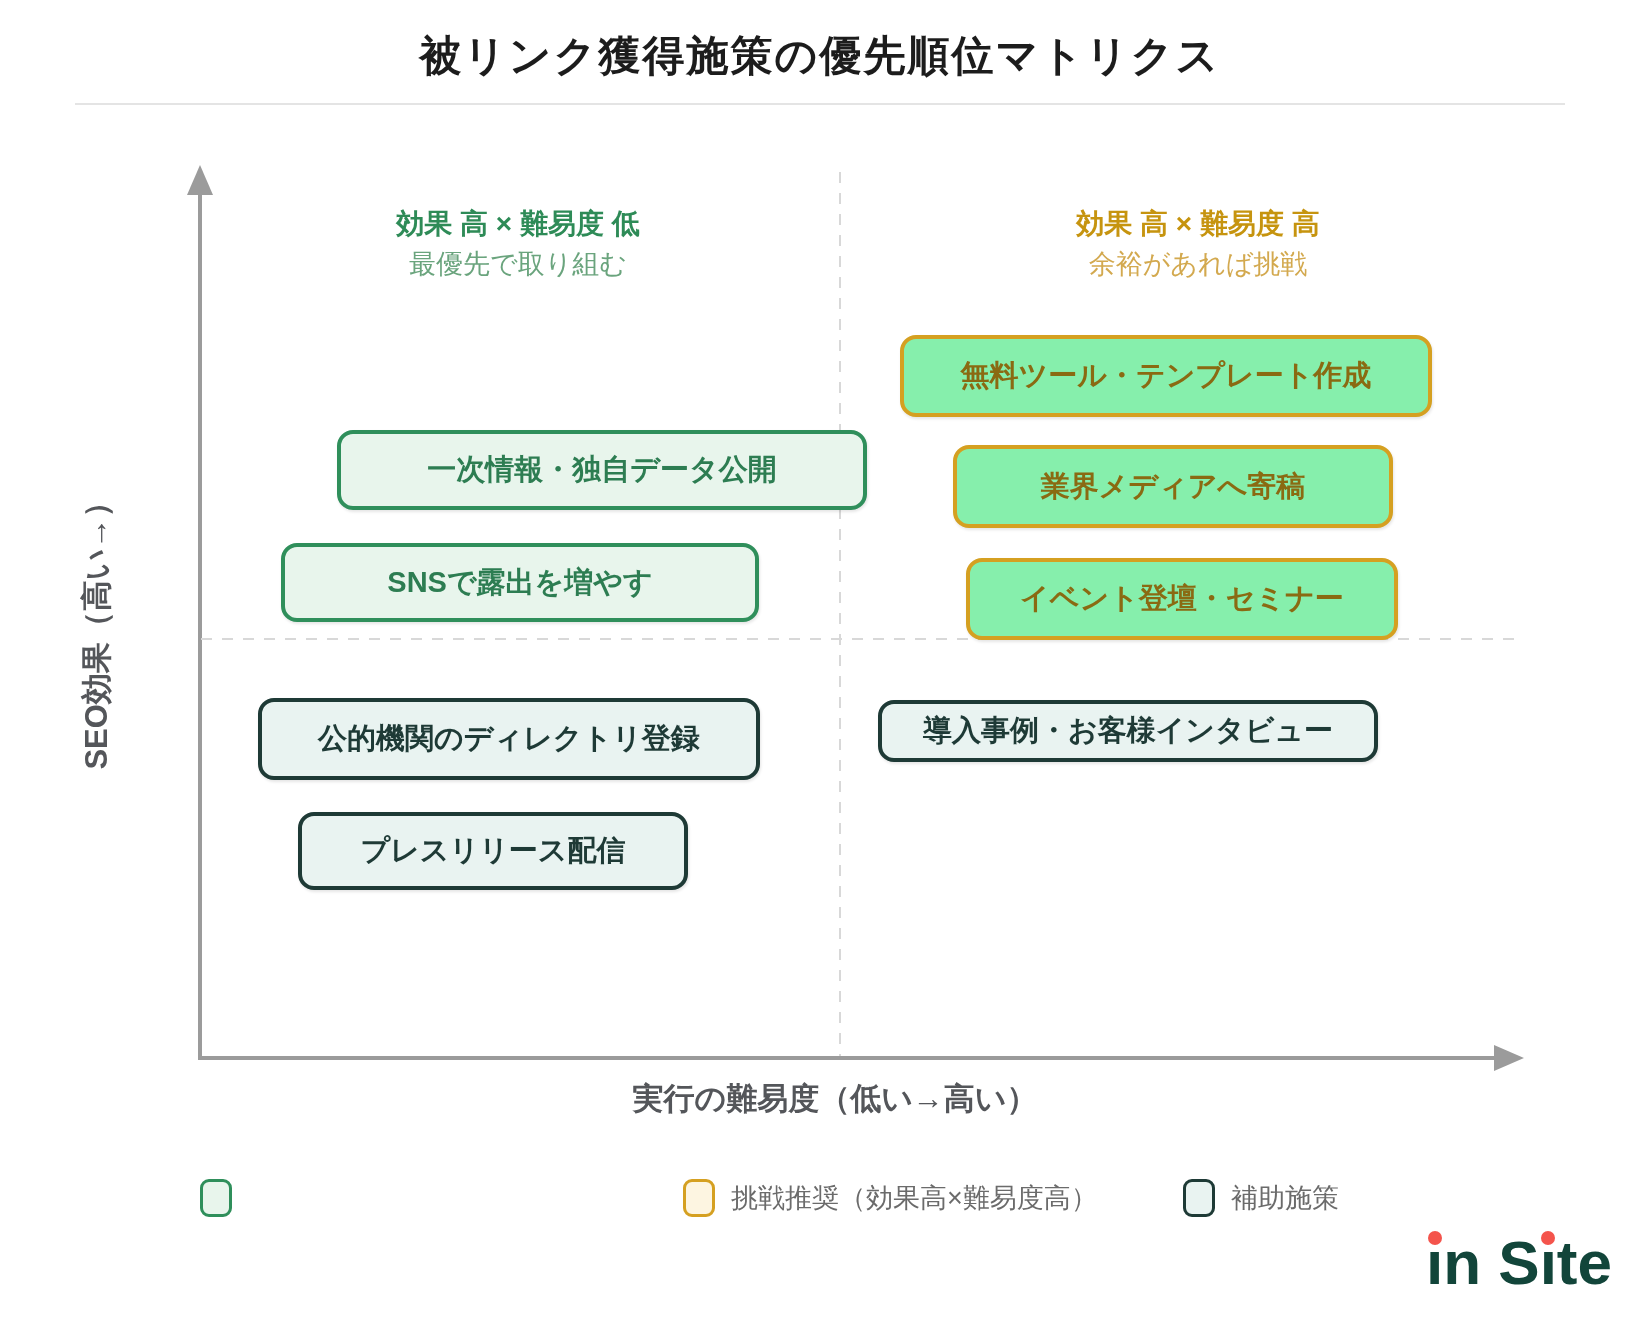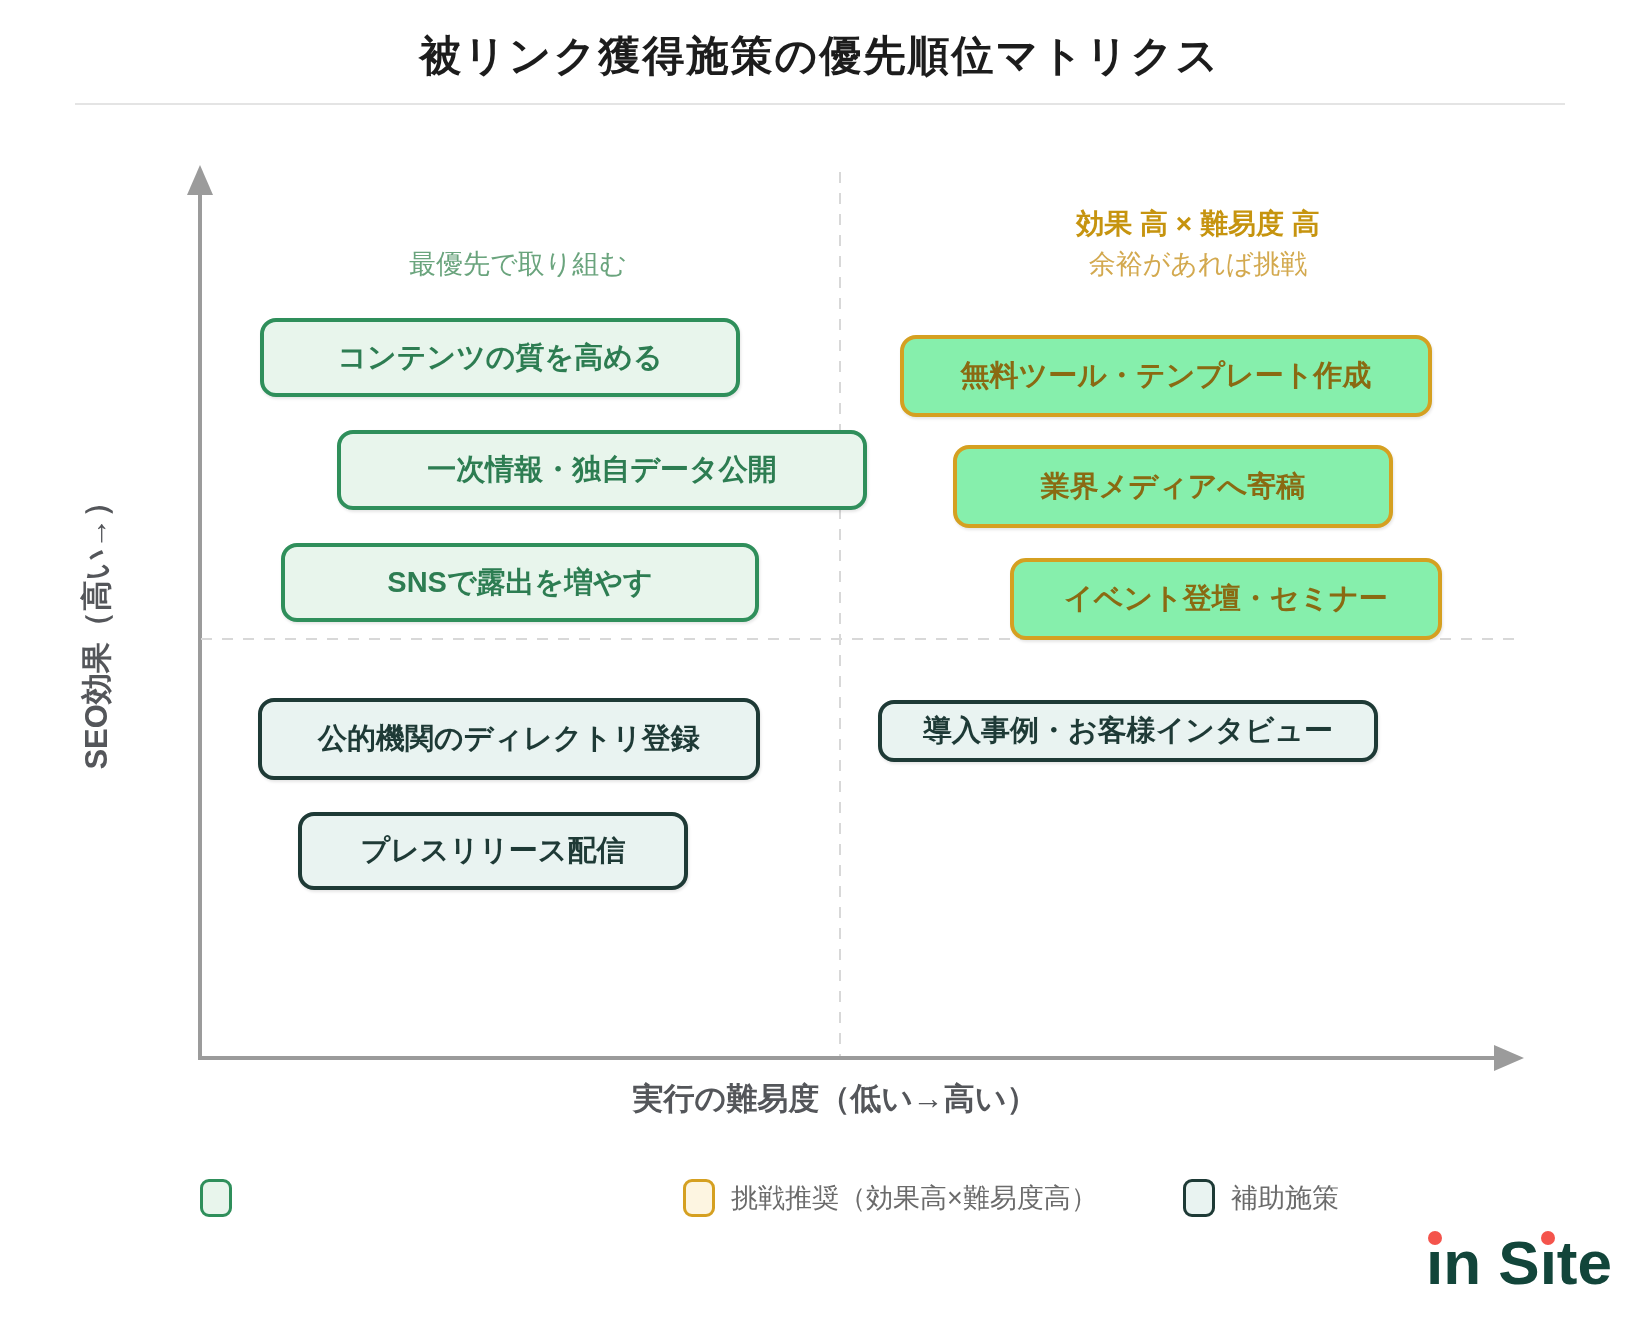--- a/index.html
+++ b/index.html
@@ -47,21 +47,21 @@
        box-shadow:1px 2px 3px rgba(0,0,0,0.10);}
   .green{border:4px solid #2f8f5b;background:#e8f5ec;color:#2d7d52;}
   .gold{border:4px solid #d5a021;background:#86efac;color:#8a6a12;}
   .teal{border:4px solid #1e3a36;background:#e9f3f1;color:#1e3a36;}
 
   .tl1{left:260px;top:318px;width:480px;height:79px;}
   .tl2{left:337px;top:430px;width:530px;height:80px;}
   .tl3{left:281px;top:543px;width:478px;height:79px;}
   .tr1{left:900px;top:335px;width:532px;height:82px;}
   .tr2{left:953px;top:445px;width:440px;height:83px;}
-  .tr3{left:1010px;top:558px;width:432px;height:82px;}
+  .tr3{left:966px;top:558px;width:432px;height:82px;}
   .bl1{left:258px;top:698px;width:502px;height:82px;}
   .bl2{left:298px;top:812px;width:390px;height:78px;}
   .br1{left:878px;top:700px;width:500px;height:62px;}
   .br2{left:917px;top:812px;width:440px;height:78px;}
 
   
   .legend-item{position:absolute;top:1176px;height:44px;display:flex;align-items:center;gap:16px;}
   .lg1{left:200px;} .lg2{left:683px;} .lg3{left:1183px;}
   .swatch{width:32px;height:38px;border-radius:9px;box-sizing:border-box;flex:0 0 auto;}
   .sw-green{border:3px solid #2f8f5b;background:#e8f5ec;}
@@ -87,25 +87,25 @@
   <div class="y-axis"></div>
   <div class="x-axis"></div>
   <div class="arrow-up"></div>
   <div class="arrow-right"></div>
   <div class="v-dash"></div>
   <div class="h-dash"></div>
 
   <div class="y-label">SEO効果（高い→）</div>
   <div class="x-label">実行の難易度（低い→高い）</div>
 
+  <div class="q-head tl-head">効果 高 × 難易度 低</div>
   <div class="q-sub tl-sub">最優先で取り組む</div>
   <div class="q-head tr-head">効果 高 × 難易度 高</div>
   <div class="q-sub tr-sub">余裕があれば挑戦</div>
 
-  <div class="box green tl1">コンテンツの質を高める</div>
   <div class="box green tl2">一次情報・独自データ公開</div>
   <div class="box green tl3">SNSで露出を増やす</div>
 
   <div class="box gold tr1">無料ツール・テンプレート作成</div>
   <div class="box gold tr2">業界メディアへ寄稿</div>
   <div class="box gold tr3">イベント登壇・セミナー</div>
 
   <div class="box teal bl1">公的機関のディレクトリ登録</div>
   <div class="box teal bl2">プレスリリース配信</div>
 

